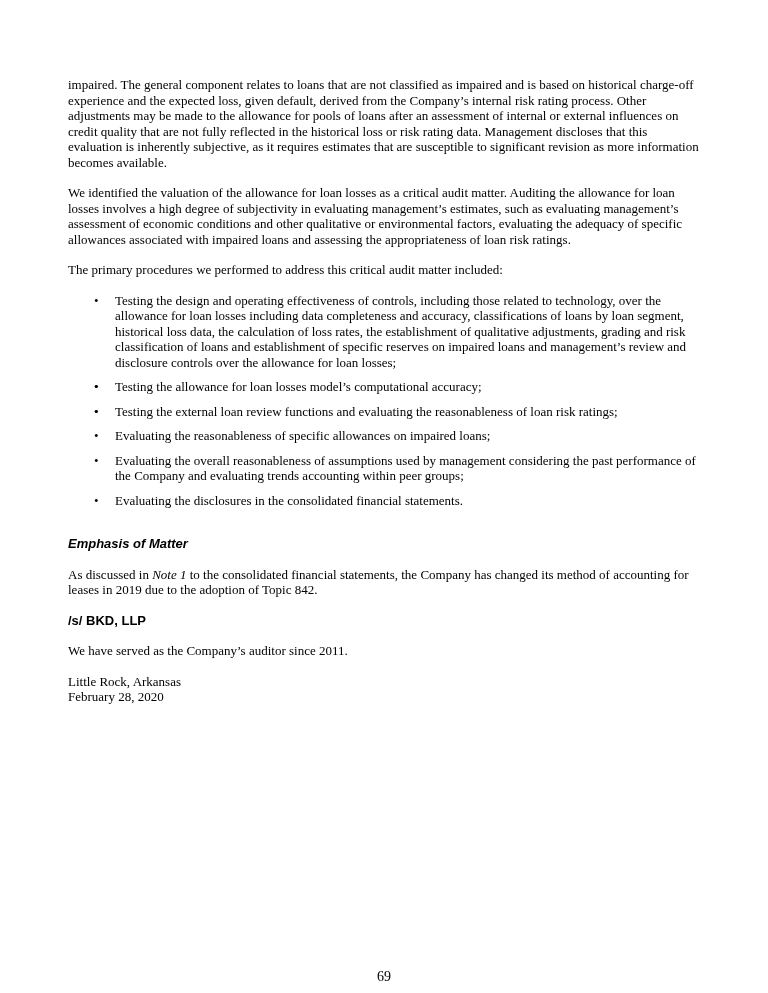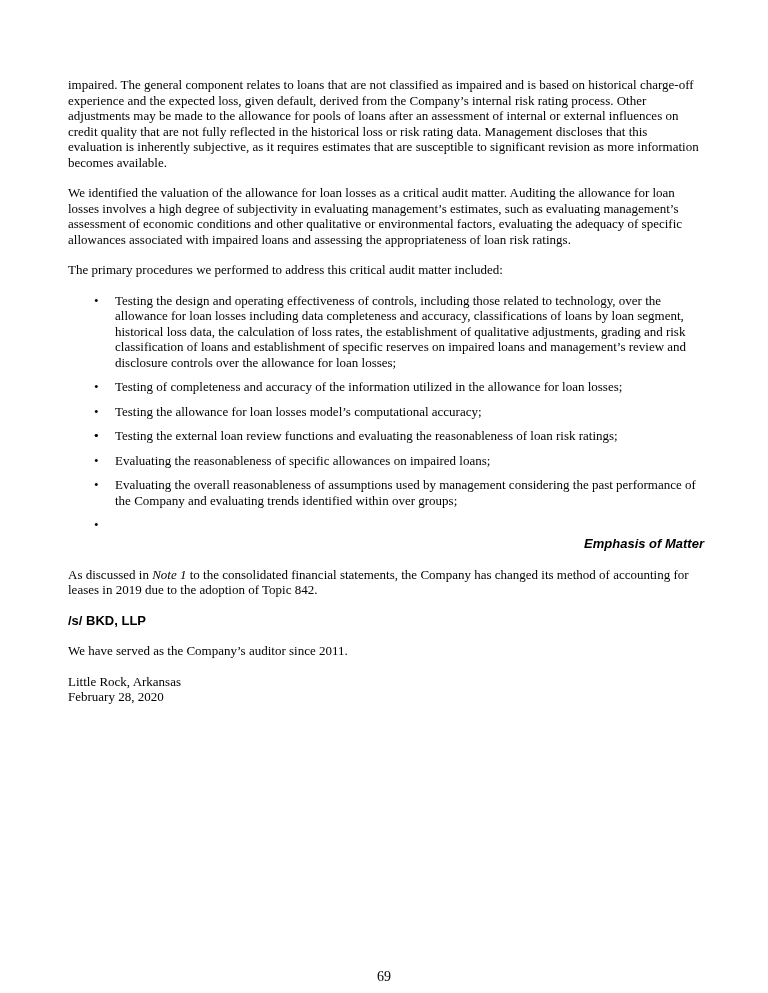--- a/index.html
+++ b/index.html
@@ -53,21 +53,20 @@
     top: 0;
     font-family: "Liberation Serif", serif;
   }
   .section-heading {
     font-family: "Liberation Sans", sans-serif;
     font-weight: bold;
     font-style: italic;
     font-size: 13px;
     line-height: 15.5px;
     margin: 28px 0 15px 0;
-    text-align: right;
   }
   .signature {
     font-family: "Liberation Sans", sans-serif;
     font-weight: bold;
     font-style: normal;
     font-size: 13px;
     line-height: 15.5px;
     margin: 15px 0 15px 0;
   }
   .italic {
@@ -101,43 +100,43 @@
 
     <p class="body-para">The primary procedures we performed to address this critical audit matter included:</p>
 
     <div class="bullet-list">
       <div class="bullet-item">
         <span class="bullet-marker">•</span>
         <span>Testing the design and operating effectiveness of controls, including those related to technology, over the allowance for loan losses including data completeness and accuracy, classifications of loans by loan segment, historical loss data, the calculation of loss rates, the establishment of qualitative adjustments, grading and risk classification of loans and establishment of specific reserves on impaired loans and management’s review and disclosure controls over the allowance for loan losses;</span>
       </div>
       <div class="bullet-item">
         <span class="bullet-marker">•</span>
-        <span>Testing of completeness and accuracy of the information utilized in the allowance for loan losses;</span>
       </div>
       <div class="bullet-item">
         <span class="bullet-marker">•</span>
         <span>Testing the allowance for loan losses model’s computational accuracy;</span>
       </div>
       <div class="bullet-item">
         <span class="bullet-marker">•</span>
       </div>
       <div class="bullet-item">
         <span class="bullet-marker">•</span>
         <span>Testing the external loan review functions and evaluating the reasonableness of loan risk ratings;</span>
       </div>
       <div class="bullet-item">
         <span class="bullet-marker">•</span>
         <span>Evaluating the reasonableness of specific allowances on impaired loans;</span>
       </div>
       <div class="bullet-item">
         <span class="bullet-marker">•</span>
-        <span>Evaluating the overall reasonableness of assumptions used by management considering the past performance of the Company and evaluating trends identified within over groups;</span>
+        <span>Evaluating the overall reasonableness of assumptions used by management considering the past performance of the Company and evaluating trends accounting within peer groups;</span>
       </div>
       <div class="bullet-item">
         <span class="bullet-marker">•</span>
+        <span>Evaluating the disclosures in the consolidated financial statements.</span>
       </div>
     </div>
 
     <div class="section-heading">Emphasis of Matter</div>
 
     <p class="body-para"><span>As discussed in </span><span class="italic">Note 1</span><span> to the consolidated financial statements, the Company has changed its method of accounting for leases in 2019 due to the adoption of Topic 842.</span></p>
 
     <div class="signature">/s/ BKD, LLP</div>
 
     <p class="body-para">We have served as the Company’s auditor since 2011.</p>

